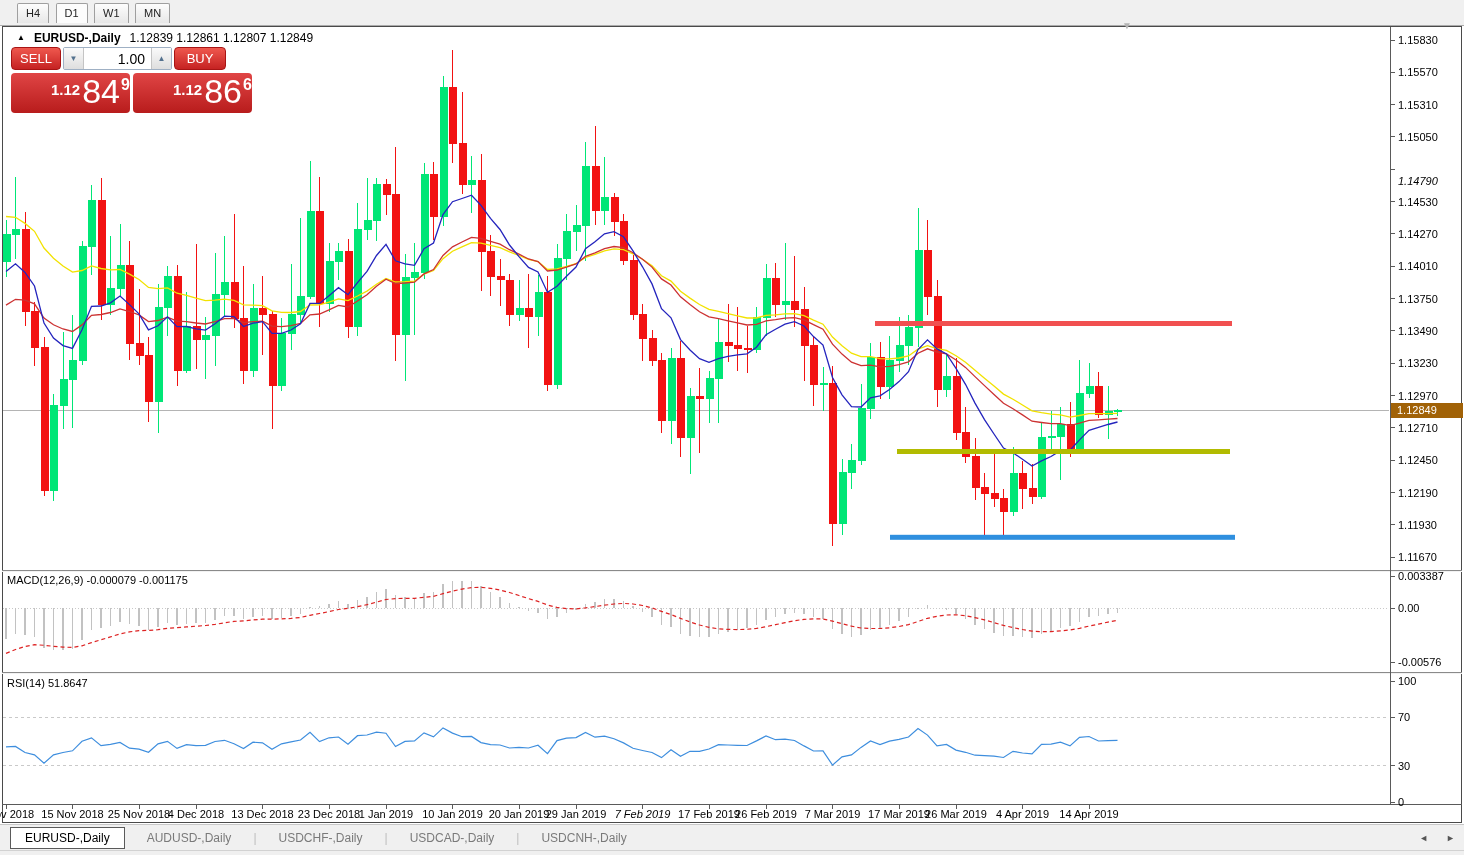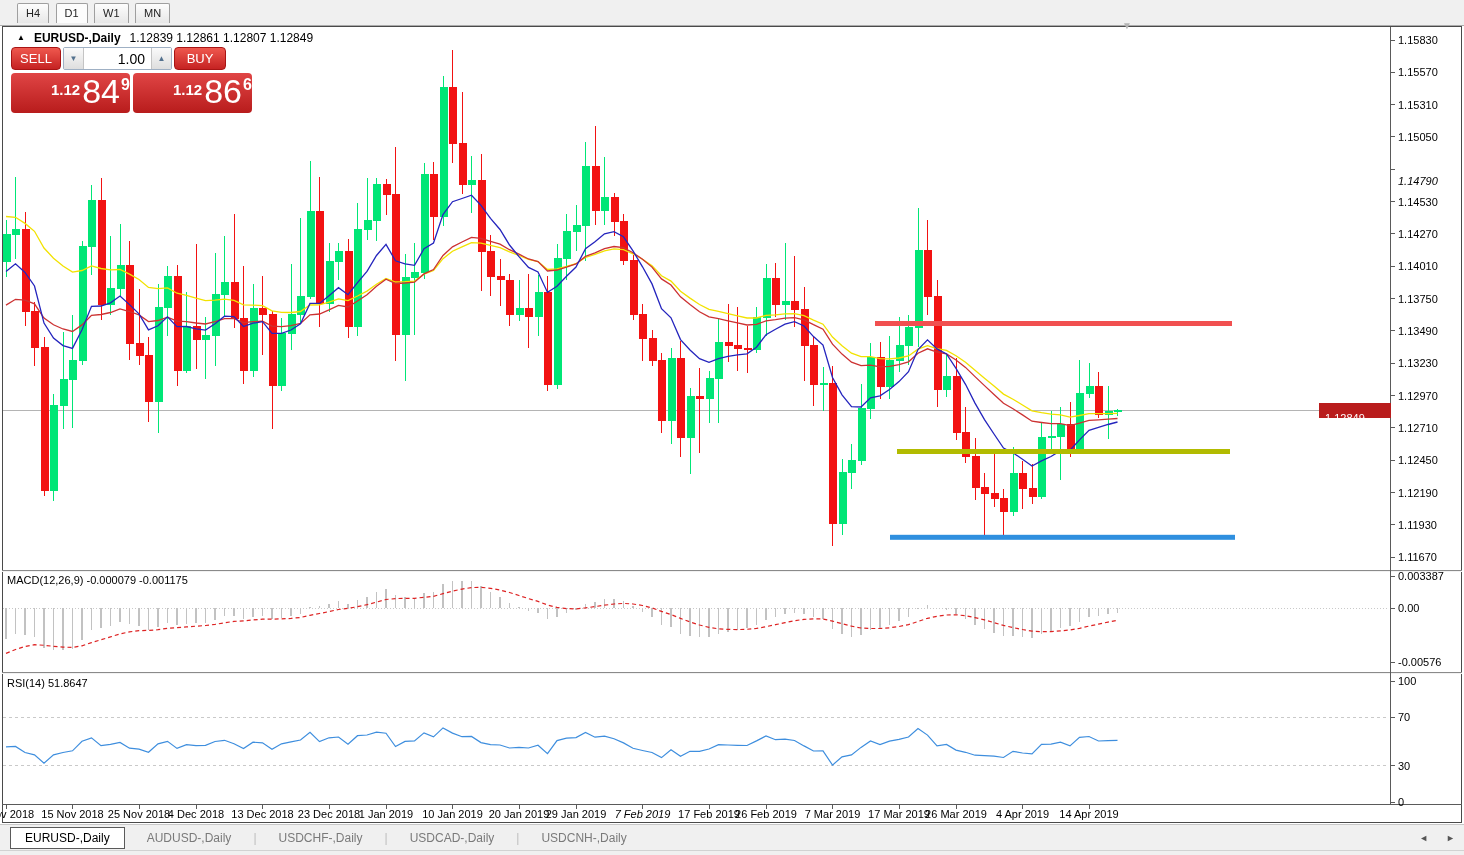--- a/index.html
+++ b/index.html
@@ -19,22 +19,22 @@
   #chart-svg{position:absolute;left:0;top:0;pointer-events:none;}
   #labels-layer{position:absolute;left:0;top:0;width:1464px;height:855px;pointer-events:none;padding-left:22px;}
   .axlbl{position:absolute;font-size:11px;color:#000;white-space:nowrap;}
   .dtlbl{position:absolute;font-size:11px;color:#000;white-space:nowrap;transform:translateX(-50%);}
   .panelbl{position:absolute;font-size:11px;color:#000;white-space:nowrap;}
   .title-row{position:absolute;left:17px;top:31px;font-size:12px;color:#000;
              display:flex;gap:9px;align-items:baseline;}
   .tri{font-size:8px;position:relative;top:-2px;}
   .sym{font-weight:bold;}
   .shift-marker{position:absolute;left:1122px;top:20px;color:#b4b4b4;font-size:10px;}
-  .price-tag{position:absolute;left:1319px;top:403px;width:72px;height:15px;background:#b91c1c;
-             color:#fff;font-size:11px;padding:9px 0 0 6px;box-sizing:border-box;}
+  .price-tag{position:absolute;left:1391px;top:403px;width:72px;height:15px;background:#a16207;
+             color:#fff;font-size:11px;padding:1px 0 0 6px;box-sizing:border-box;}
   
   .panel{position:absolute;left:11px;top:47px;width:215px;}
   .row1{display:flex;height:23px;}
   .btn-sell,.btn-buy{width:50px;background:linear-gradient(#ef584e,#c52222);color:#fff;
       font-size:13px;display:flex;align-items:center;justify-content:center;
       border:1px solid #a81414;border-radius:4px;box-sizing:border-box;cursor:pointer;}
   .btn-buy{width:52px;}
   .spinner{flex:1;display:flex;margin:0 2px;border:1px solid #9fb0c4;background:#fff;
            border-radius:2px;box-sizing:border-box;}
   .spin-btn{width:19px;background:linear-gradient(#fafafa,#dedede);display:flex;align-items:center;

